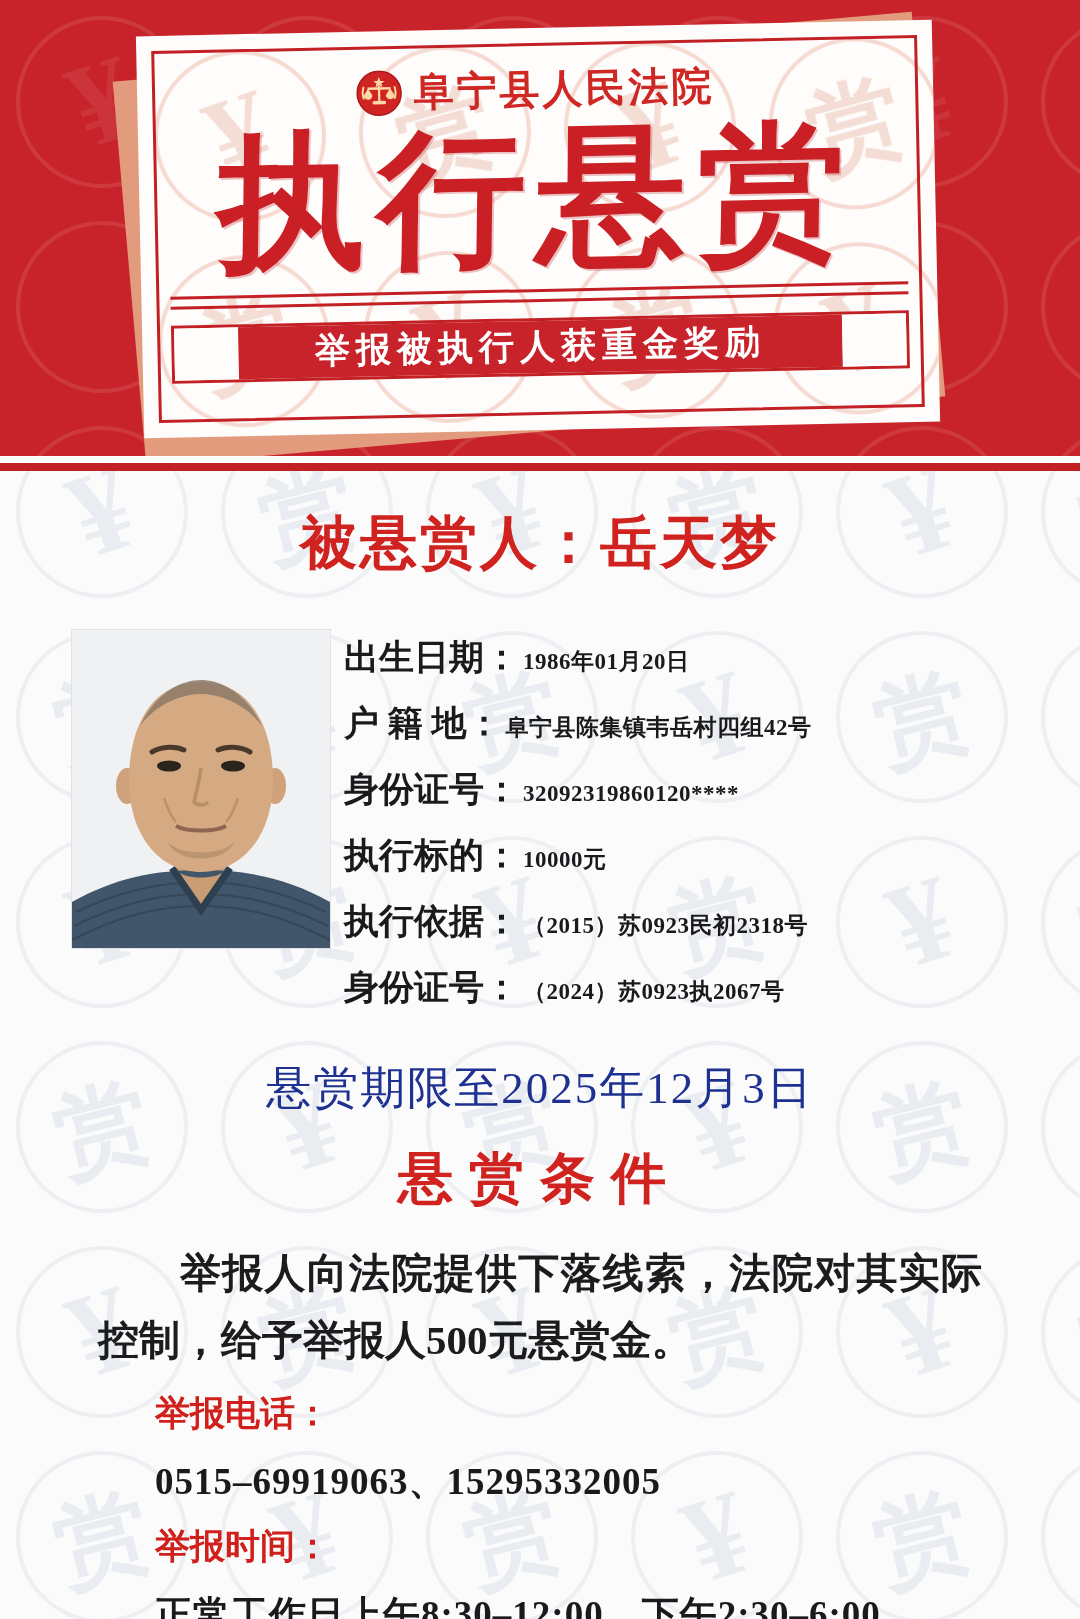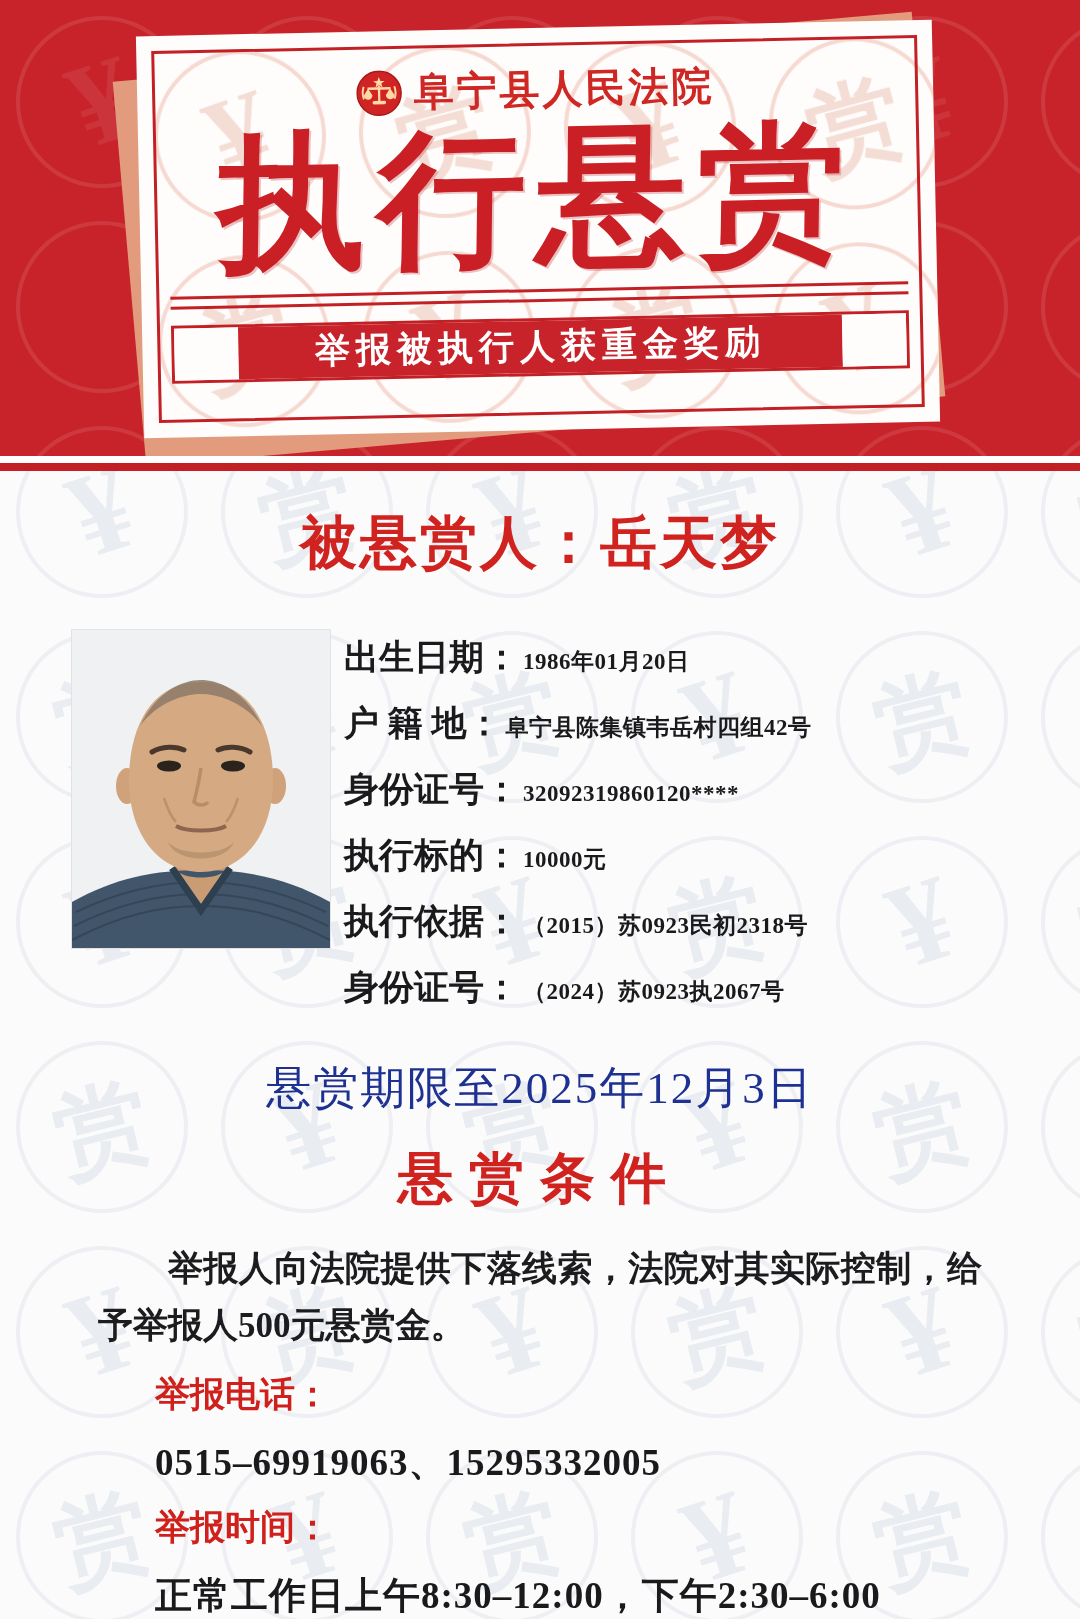--- a/index.html
+++ b/index.html
@@ -64,21 +64,21 @@
   .fact-value{font-size:23px;font-weight:700;color:#1a1a1c;letter-spacing:.5px;}
   .deadline{
     margin-top:28px;text-align:center;font-size:45px;font-weight:400;
     color:#1e3191;letter-spacing:2px;
   }
   .conditions-title{
     margin:24px 0 0;text-align:center;font-size:55px;font-weight:700;
     color:#d0231f;letter-spacing:16px;
   }
   .conditions-text{
-    margin:24px 98px 0;font-size:35px;font-weight:700;color:#1c1c1e;
+    margin:24px 98px 0;font-size:41px;font-weight:700;color:#1c1c1e;
     line-height:1.64;text-indent:2em;text-align:justify;
   }
   .contact{margin:10px 0 0 155px;}
   .contact-label{font-size:35px;font-weight:700;color:#d0201c;margin-top:16px;}
   .contact-value{font-size:37px;font-weight:700;color:#1a1a1c;margin-top:20px;letter-spacing:1px;}
 </style>
 </head>
 <body>
 
 <div class="poster">

